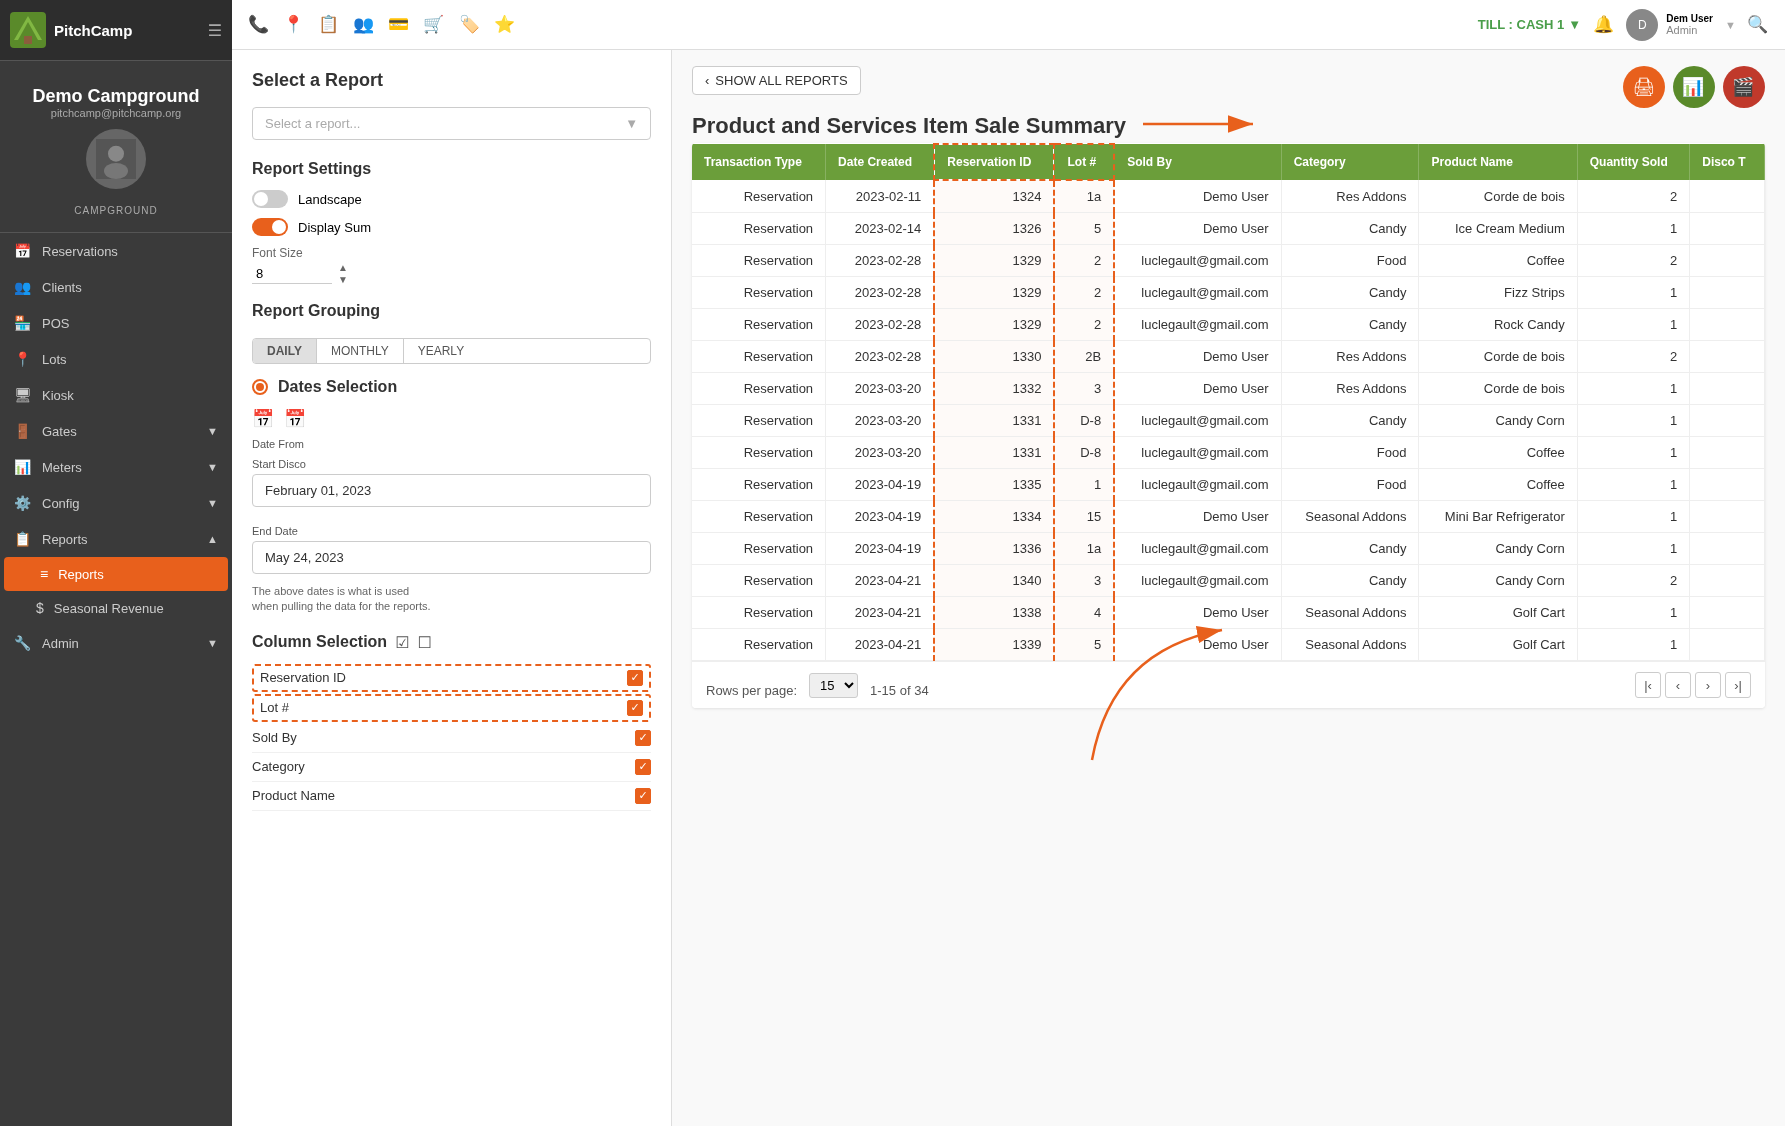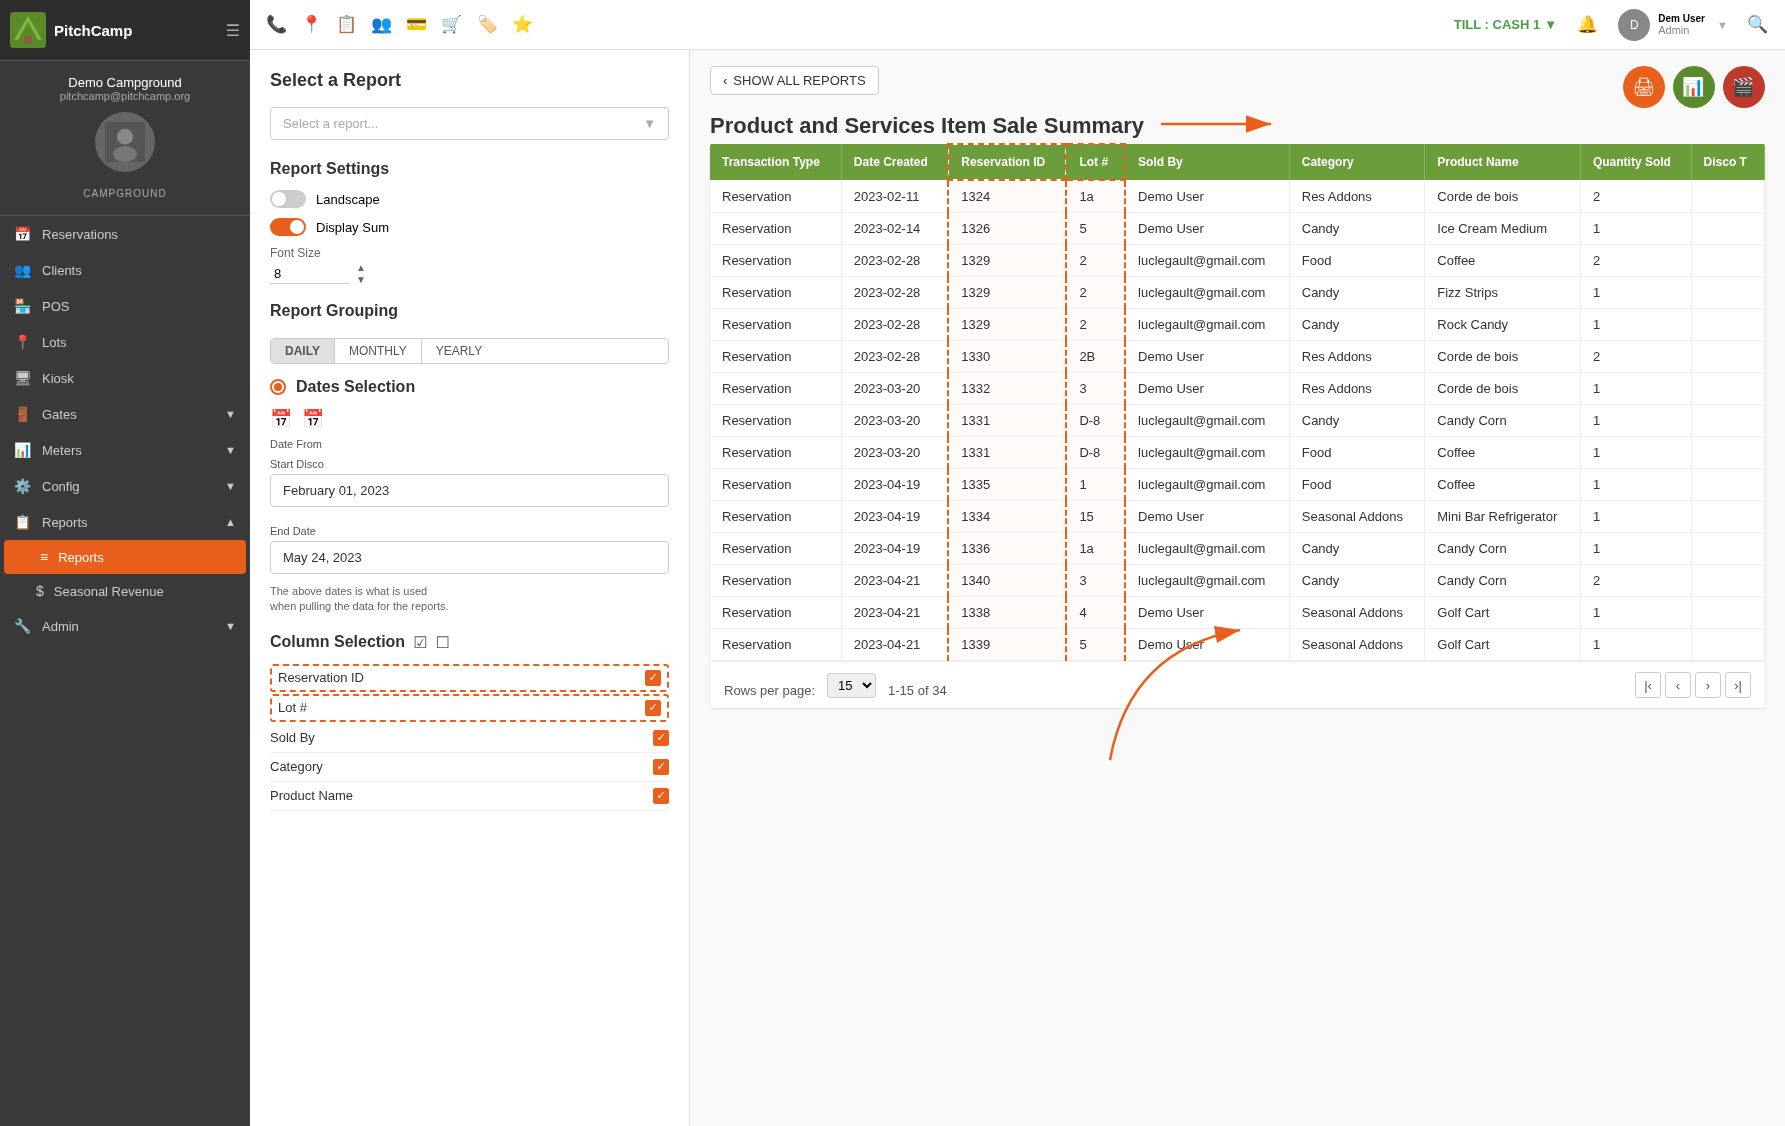--- a/index.html
+++ b/index.html
@@ -1,42 +1,42 @@
 <!DOCTYPE html>
 <html><head>
   <meta charset="utf-8">
   <style>
     * { box-sizing: border-box; margin: 0; padding: 0; }
     body { font-family: 'Segoe UI', Arial, sans-serif; font-size: 13px; background: #f5f5f5; display: flex; height: 1126px; overflow: hidden; }
 
     
-    .sidebar { width: 250px; background: #3a3a3a; color: #ccc; display: flex; flex-direction: column; flex-shrink: 0; }
+    .sidebar { width: 232px; background: #3a3a3a; color: #ccc; display: flex; flex-direction: column; flex-shrink: 0; }
     .sidebar-header { background: #2d2d2d; padding: 12px 10px; display: flex; align-items: center; gap: 8px; border-bottom: 1px solid #555; }
     .sidebar-logo { width: 36px; height: 36px; background: #5a8a2a; border-radius: 4px; display: flex; align-items: center; justify-content: center; color: white; font-weight: bold; font-size: 14px; }
     .sidebar-app-name { color: white; font-size: 15px; font-weight: 600; }
     .sidebar-menu-icon { margin-left: auto; color: #aaa; cursor: pointer; font-size: 16px; }
     .sidebar-user { background: #3a3a3a; padding: 14px 10px; text-align: center; border-bottom: 1px solid #555; }
-    .sidebar-user .campground-name { color: white; font-size: 13px; font-weight: 400; }
+    .sidebar-user .campground-name { color: white; font-size: 18px; font-weight: 700; margin-top: 11px; }
     .sidebar-user .email { color: #aaa; font-size: 11px; margin-bottom: 10px; }
     .sidebar-avatar { width: 60px; height: 60px; border-radius: 50%; background: #666; margin: 8px auto; overflow: hidden; display: flex; align-items: center; justify-content: center; }
     .sidebar-avatar svg { width: 40px; height: 40px; }
     .sidebar-section-label { color: #aaa; font-size: 10px; letter-spacing: 1px; padding: 8px 14px 2px; }
     .sidebar-nav { flex: 1; overflow-y: auto; }
     .sidebar-item { display: flex; align-items: center; gap: 10px; padding: 10px 14px; color: #ccc; cursor: pointer; font-size: 13px; }
     .sidebar-item .icon { width: 18px; text-align: center; font-size: 14px; }
     .sidebar-item .chevron { margin-left: auto; font-size: 11px; }
     .sidebar-sub-item { display: flex; align-items: center; gap: 10px; padding: 9px 14px 9px 36px; color: #ccc; cursor: pointer; font-size: 13px; }
     .sidebar-sub-item.active-sub { background: #e8601c; color: white; border-radius: 4px; margin: 0 4px; }
 
     
     .main-area { flex: 1; display: flex; flex-direction: column; overflow: hidden; }
     .topbar { background: white; height: 50px; display: flex; align-items: center; padding: 0 16px; gap: 16px; border-bottom: 1px solid #ddd; flex-shrink: 0; }
     .topbar-icons { display: flex; gap: 14px; align-items: center; }
     .topbar-icon { color: #555; font-size: 17px; cursor: pointer; }
-    .topbar-right { margin-left: auto; display: flex; align-items: center; gap: 20px; }
+    .topbar-right { margin-left: auto; display: flex; align-items: center; gap: 12px; }
     .till-badge { color: #4a9e4a; font-size: 13px; font-weight: 600; display: flex; align-items: center; gap: 4px; cursor: pointer; }
     .topbar-bell { font-size: 17px; color: #555; cursor: pointer; }
     .topbar-user { display: flex; align-items: center; gap: 8px; cursor: pointer; }
     .topbar-user-avatar { width: 32px; height: 32px; border-radius: 50%; background: #888; display: flex; align-items: center; justify-content: center; color: white; font-size: 12px; }
     .topbar-user-name { font-size: 10px; font-weight: 700; }
     .topbar-user-role { font-size: 11px; color: #888; }
     .topbar-search { font-size: 17px; color: #555; cursor: pointer; }
 
     
     .content { display: flex; flex: 1; overflow: hidden; }
@@ -95,21 +95,21 @@
     .show-all-btn { display: inline-flex; align-items: center; gap: 6px; border: 1px solid #ccc; border-radius: 4px; padding: 6px 12px; background: white; font-size: 13px; color: #333; cursor: pointer; margin-bottom: 14px; }
 
     .report-title { font-size: 22px; font-weight: 700; color: #333; display: flex; align-items: center; gap: 12px; }
     .report-subtitle { font-size: 13px; color: #555; margin-bottom: 14px; margin-top: 4px; }
 
     
     .table-container { background: white; border-radius: 4px; overflow: hidden; box-shadow: 0 1px 3px rgba(0,0,0,0.1); }
     .report-table { width: 100%; border-collapse: collapse; }
     .report-table thead tr { background: #6b9e3a; color: white; }
     .report-table thead th { padding: 10px 12px; text-align: left; font-size: 12px; font-weight: 600; border-right: 1px solid rgba(255,255,255,0.2); white-space: nowrap; }
-    .report-table tbody tr { background: white; border-bottom: 1px solid #eee; }
+    .report-table tbody tr { background: white; border-bottom: 1px solid #eee; text-align: right; }
     .report-table tbody td { padding: 8px 12px; font-size: 13px; color: #333; border-right: 1px solid #eee; }
 
     .table-footer { display: flex; align-items: flex-end; gap: 12px; padding: 10px 14px; background: white; border-top: 1px solid #eee; font-size: 13px; color: #555; }
     .rows-select { border: 1px solid #ccc; border-radius: 3px; padding: 3px 6px; font-size: 13px; cursor: pointer; }
     .page-nav { display: flex; align-items: center; gap: 4px; margin-left: auto; }
     .page-btn { width: 26px; height: 26px; border: 1px solid #ccc; border-radius: 3px; display: flex; align-items: center; justify-content: center; cursor: pointer; font-size: 13px; background: white; }
   </style>
 </head>
 <body>
 

